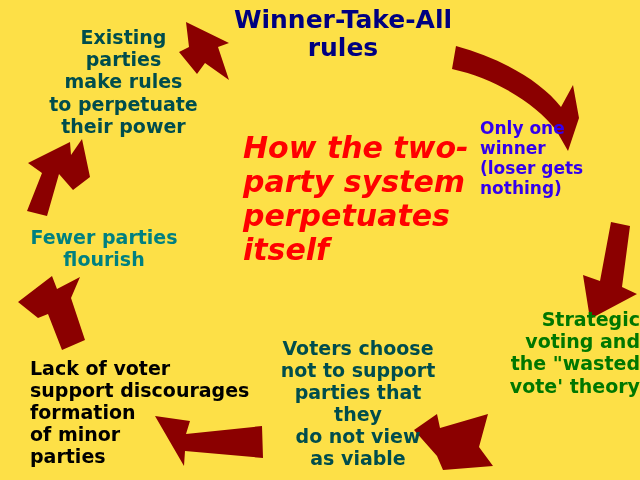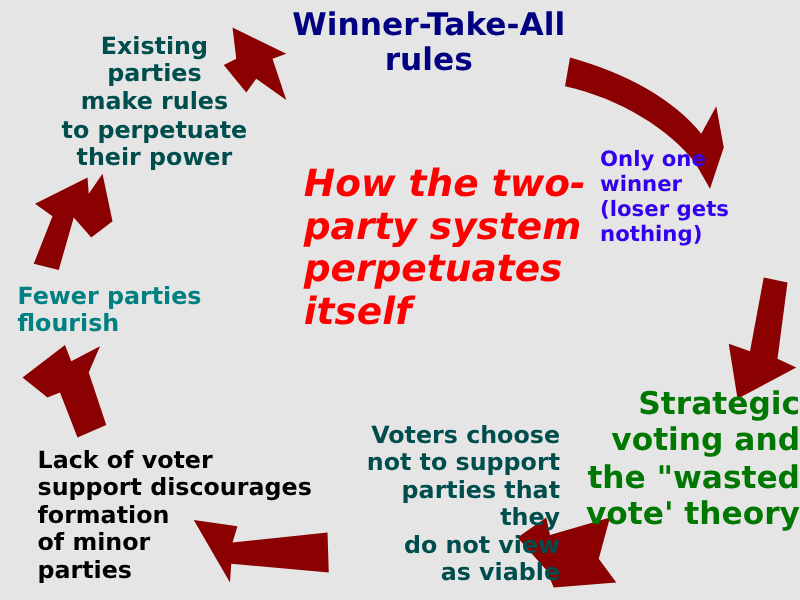--- a/index.html
+++ b/index.html
@@ -4,21 +4,21 @@
 <style>
   html, body {
     margin: 0;
     padding: 0;
     background: #ffffff;
   }
   #canvas {
     position: relative;
     width: 640px;
     height: 480px;
-    background: #e5e5e5;
+    background: #fde047;
     overflow: hidden;
     font-family: "DejaVu Sans", sans-serif;
   }
   .node {
     position: absolute;
     font-weight: bold;
     line-height: 1.13;
     white-space: pre-line;
   }
   
@@ -39,44 +39,44 @@
   }
   #node-only-one-winner {
     left: 480px; top: 119px; width: 152px;
     font-size: 17px;
     color: #3300ee;
     text-align: left;
     line-height: 1.17;
   }
   #node-strategic-voting {
     left: 452px; top: 308px; width: 188px;
-    font-size: 25px;
+    font-size: 19px;
     color: #007700;
     text-align: right;
     line-height: 1.17;
   }
   #node-voters-choose {
     left: 268px; top: 337px; width: 180px;
     font-size: 19px;
     color: #004d4d;
-    text-align: right;
+    text-align: center;
     line-height: 1.16;
   }
   #node-lack-of-support {
     left: 30px; top: 357px; width: 250px;
     font-size: 19px;
     color: #000000;
     text-align: left;
     line-height: 1.16;
   }
   #node-fewer-parties {
     left: 14px; top: 226px; width: 180px;
     font-size: 19px;
     color: #008080;
-    text-align: left;
+    text-align: center;
     line-height: 1.16;
   }
   #node-existing-parties {
     left: 16px; top: 26px; width: 215px;
     font-size: 19px;
     color: #004d4d;
     text-align: center;
     line-height: 1.17;
   }
   .arrow-layer {

